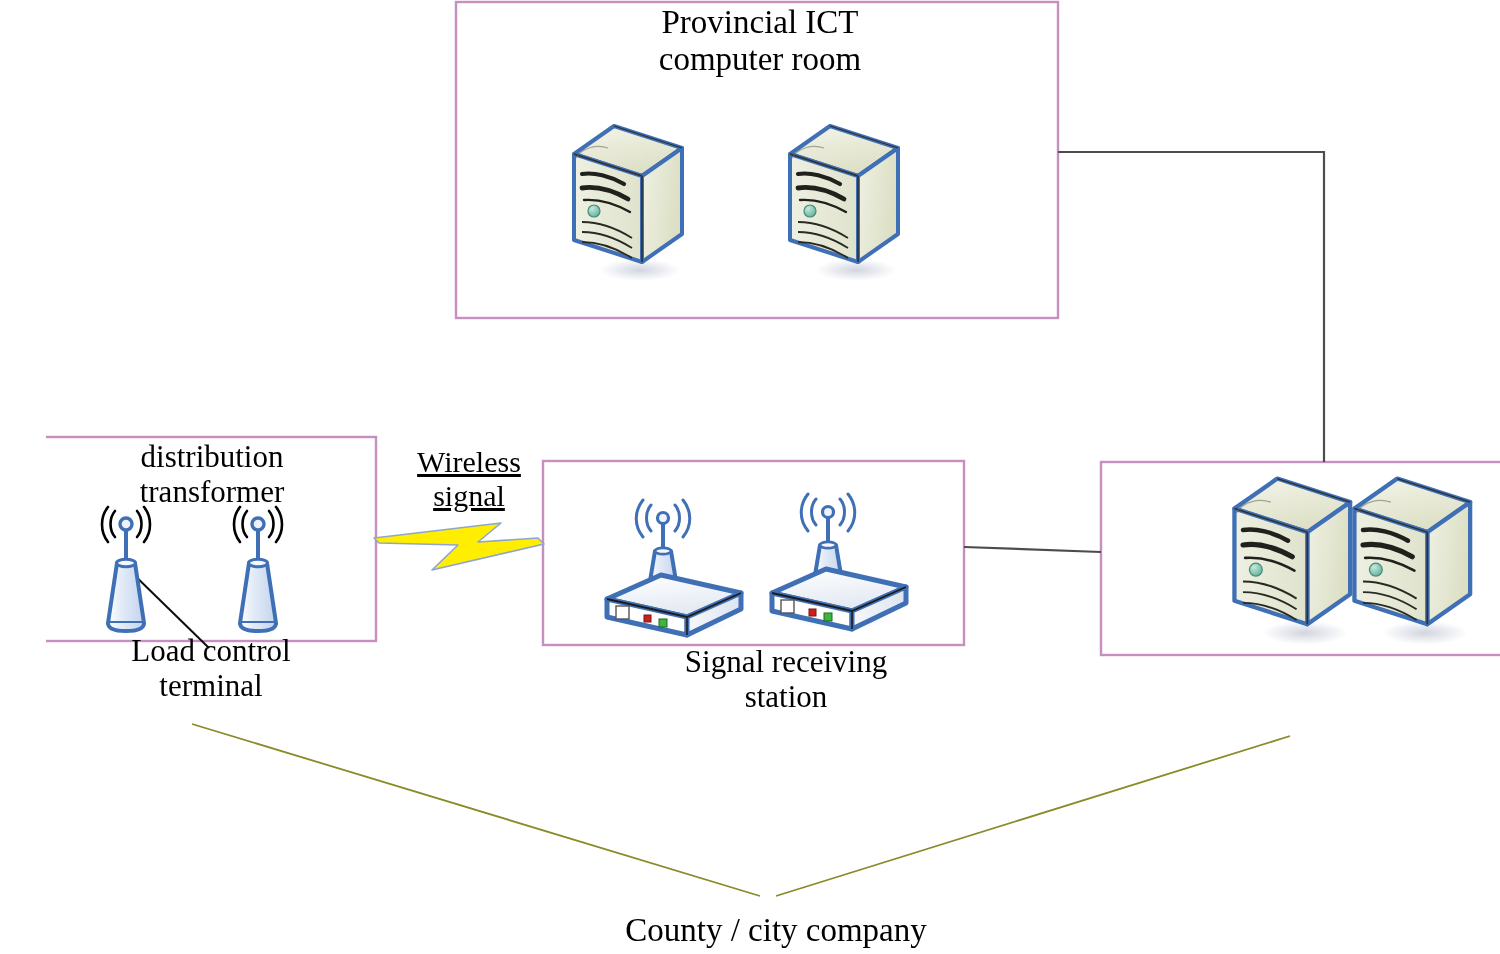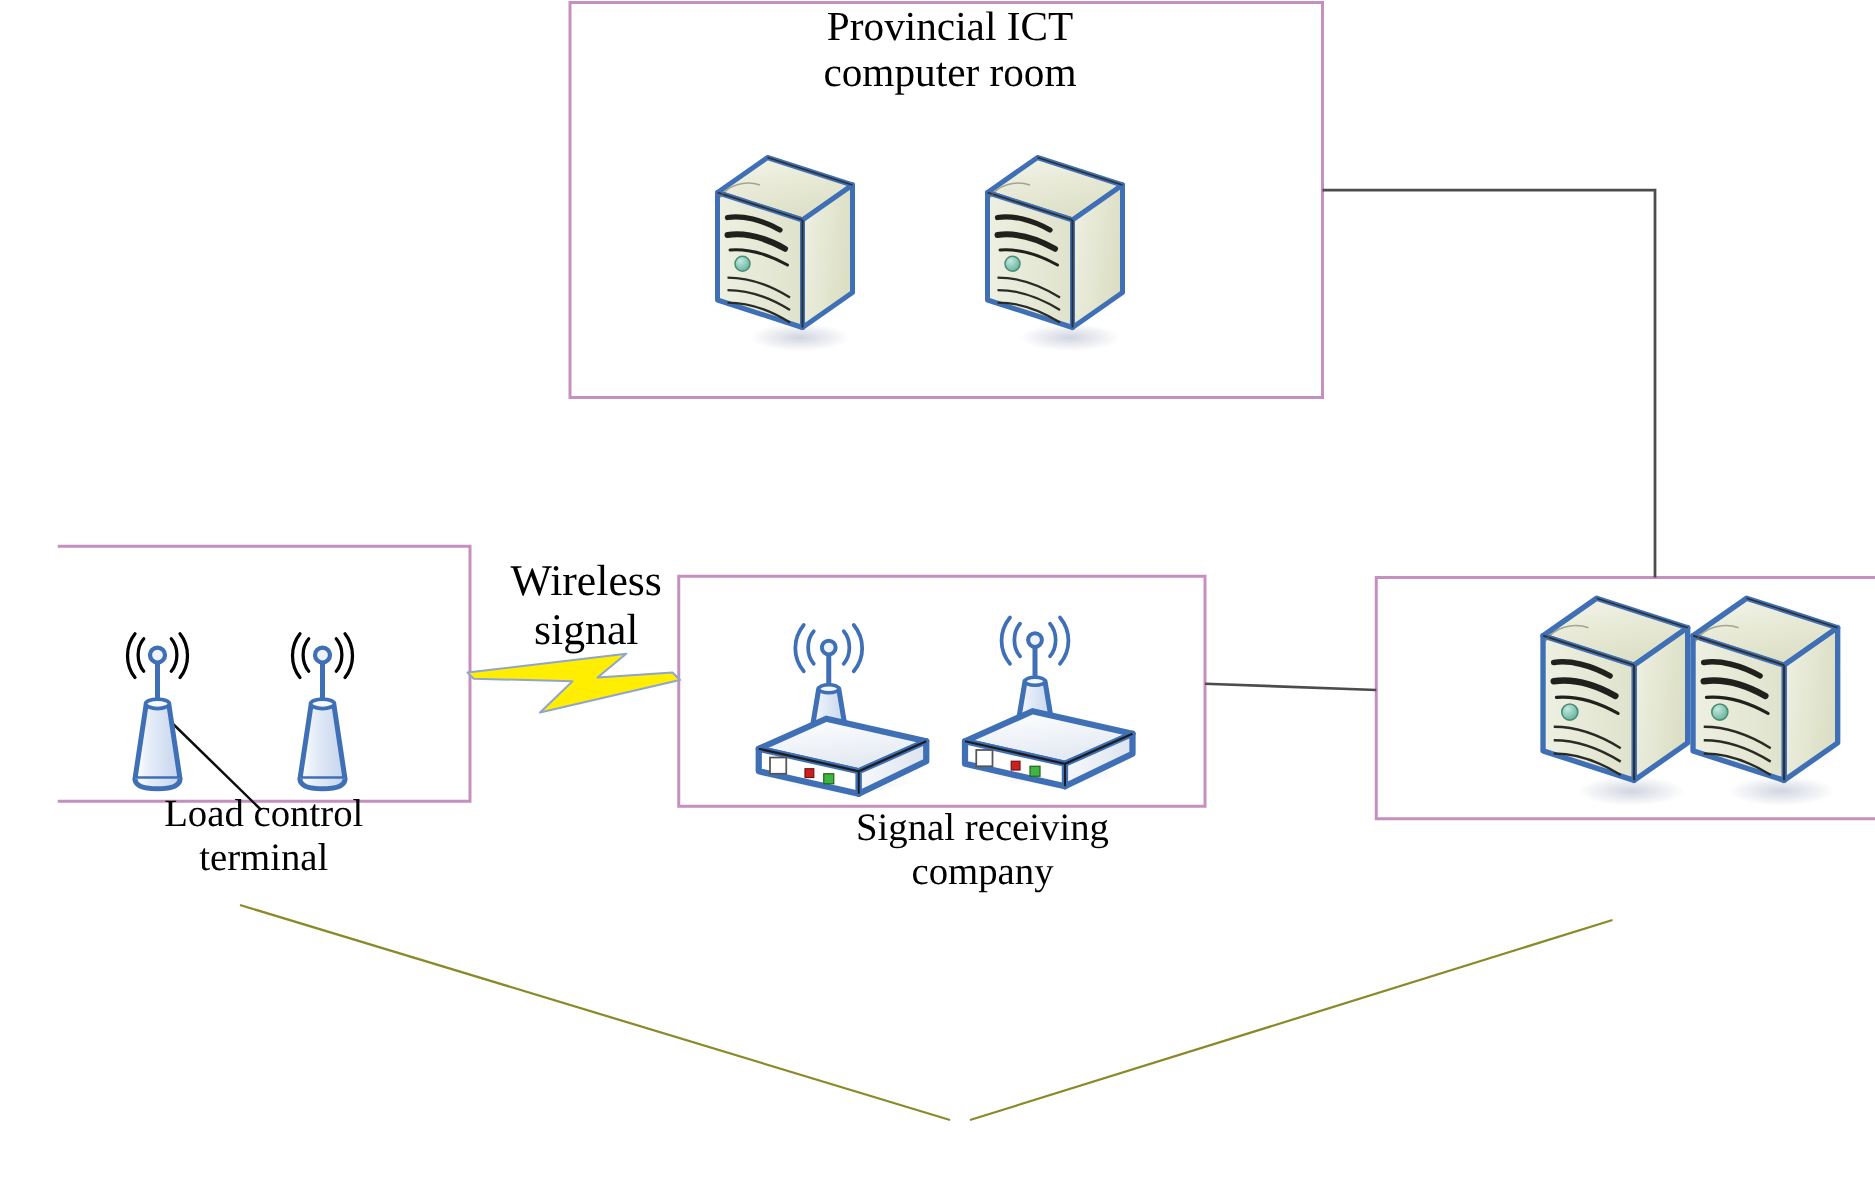--- a/index.html
+++ b/index.html
@@ -34,21 +34,22 @@
   #ict-title {
     left: 509px; top: 4px; width: 410px;
     font-size: 33px;
   }
   #transformer-title {
     left: 10px; top: 440px; width: 312px;
     font-size: 31px;
   }
   #wireless-label {
     left: 333px; top: 445px; width: 180px;
-    font-size: 35px;
+    font-size: 30px;
+    text-decoration: underline;
   }
   #load-label {
     left: 20px; top: 634px; width: 290px;
     font-size: 31px;
   }
   #station-label {
     left: 570px; top: 645px; width: 340px;
     font-size: 31px;
   }
   #front-label {
@@ -203,25 +204,28 @@
     <use href="#sym-receiver" x="553" y="489" width="150" height="150"></use>
     <use href="#sym-receiver" x="718" y="483" width="150" height="150"></use>
 
     <use href="#sym-server-tower" x="1278" y="470" width="168" height="180"></use>
     <use href="#sym-server-tower" x="1158" y="470" width="168" height="180"></use>
   </svg>
 
   <div class="label" id="ict-title">Provincial ICT
 computer room</div>
 
+  <div class="label" id="transformer-title">distribution
+transformer</div>
 
   <div class="label" id="wireless-label">Wireless
 signal</div>
 
   <div class="label" id="load-label">Load control
 terminal</div>
 
   <div class="label" id="station-label">Signal receiving
-company</div>
-
-
+station</div>
+
+
+  <div class="label" id="county-label">County / city company</div>
 
 </div>
 
 </body></html>

